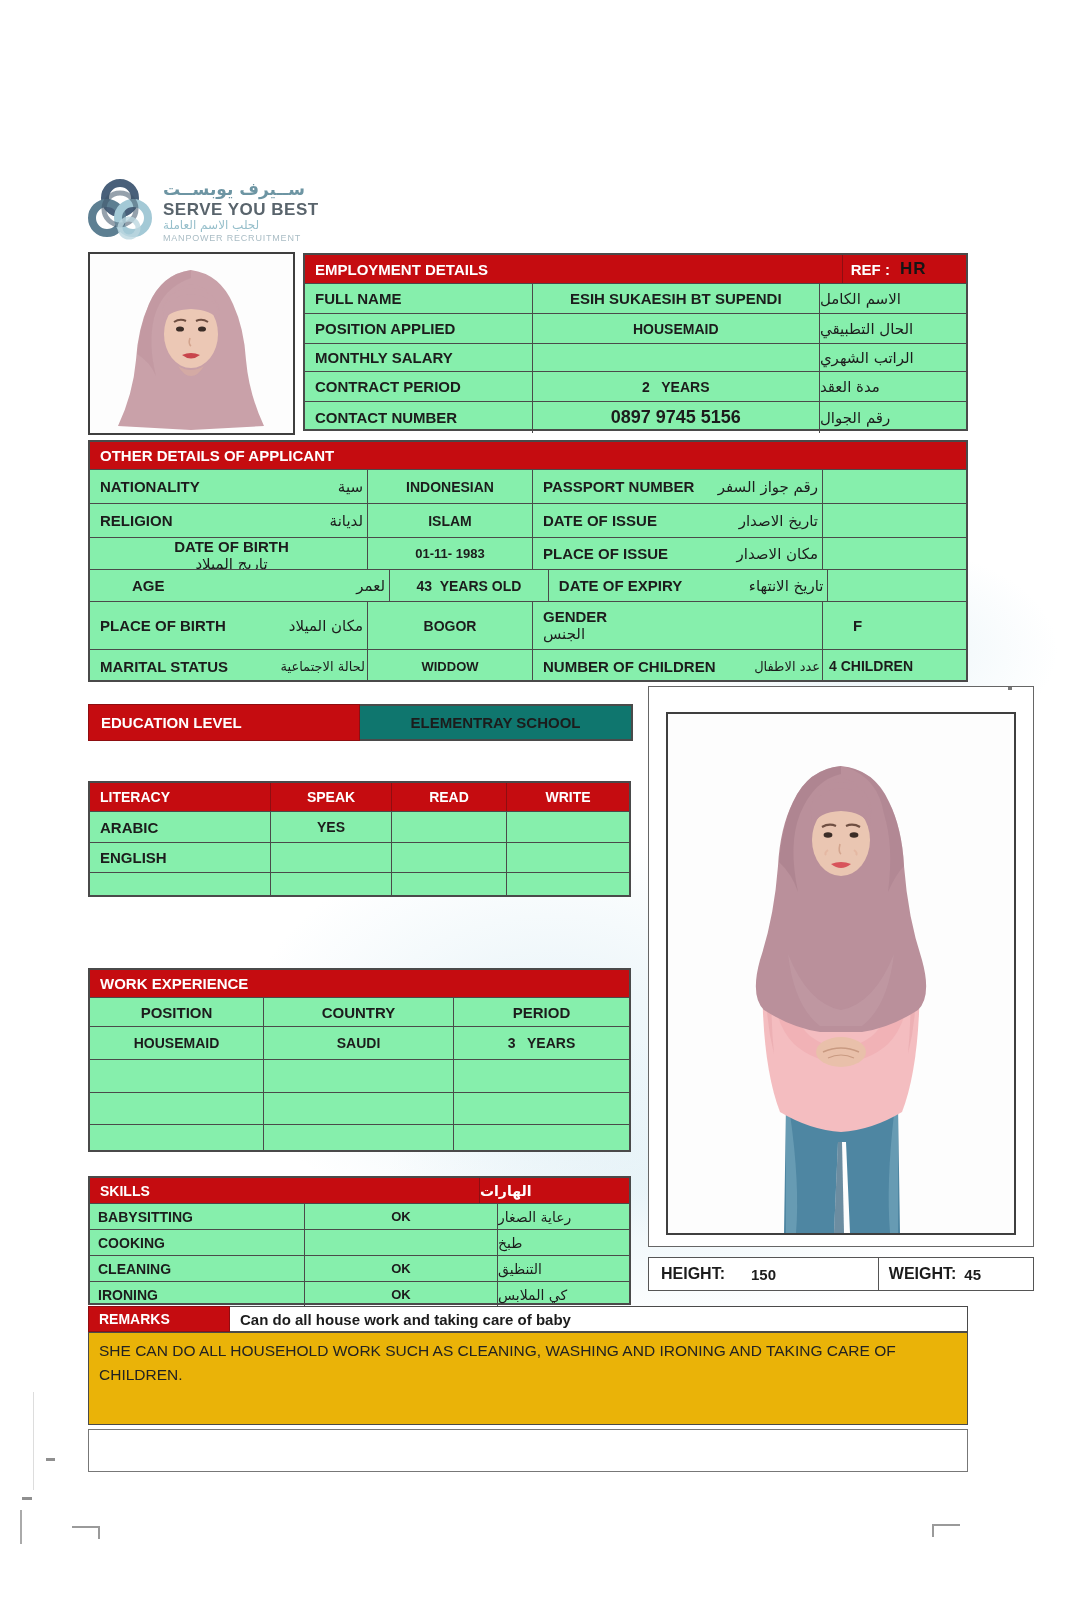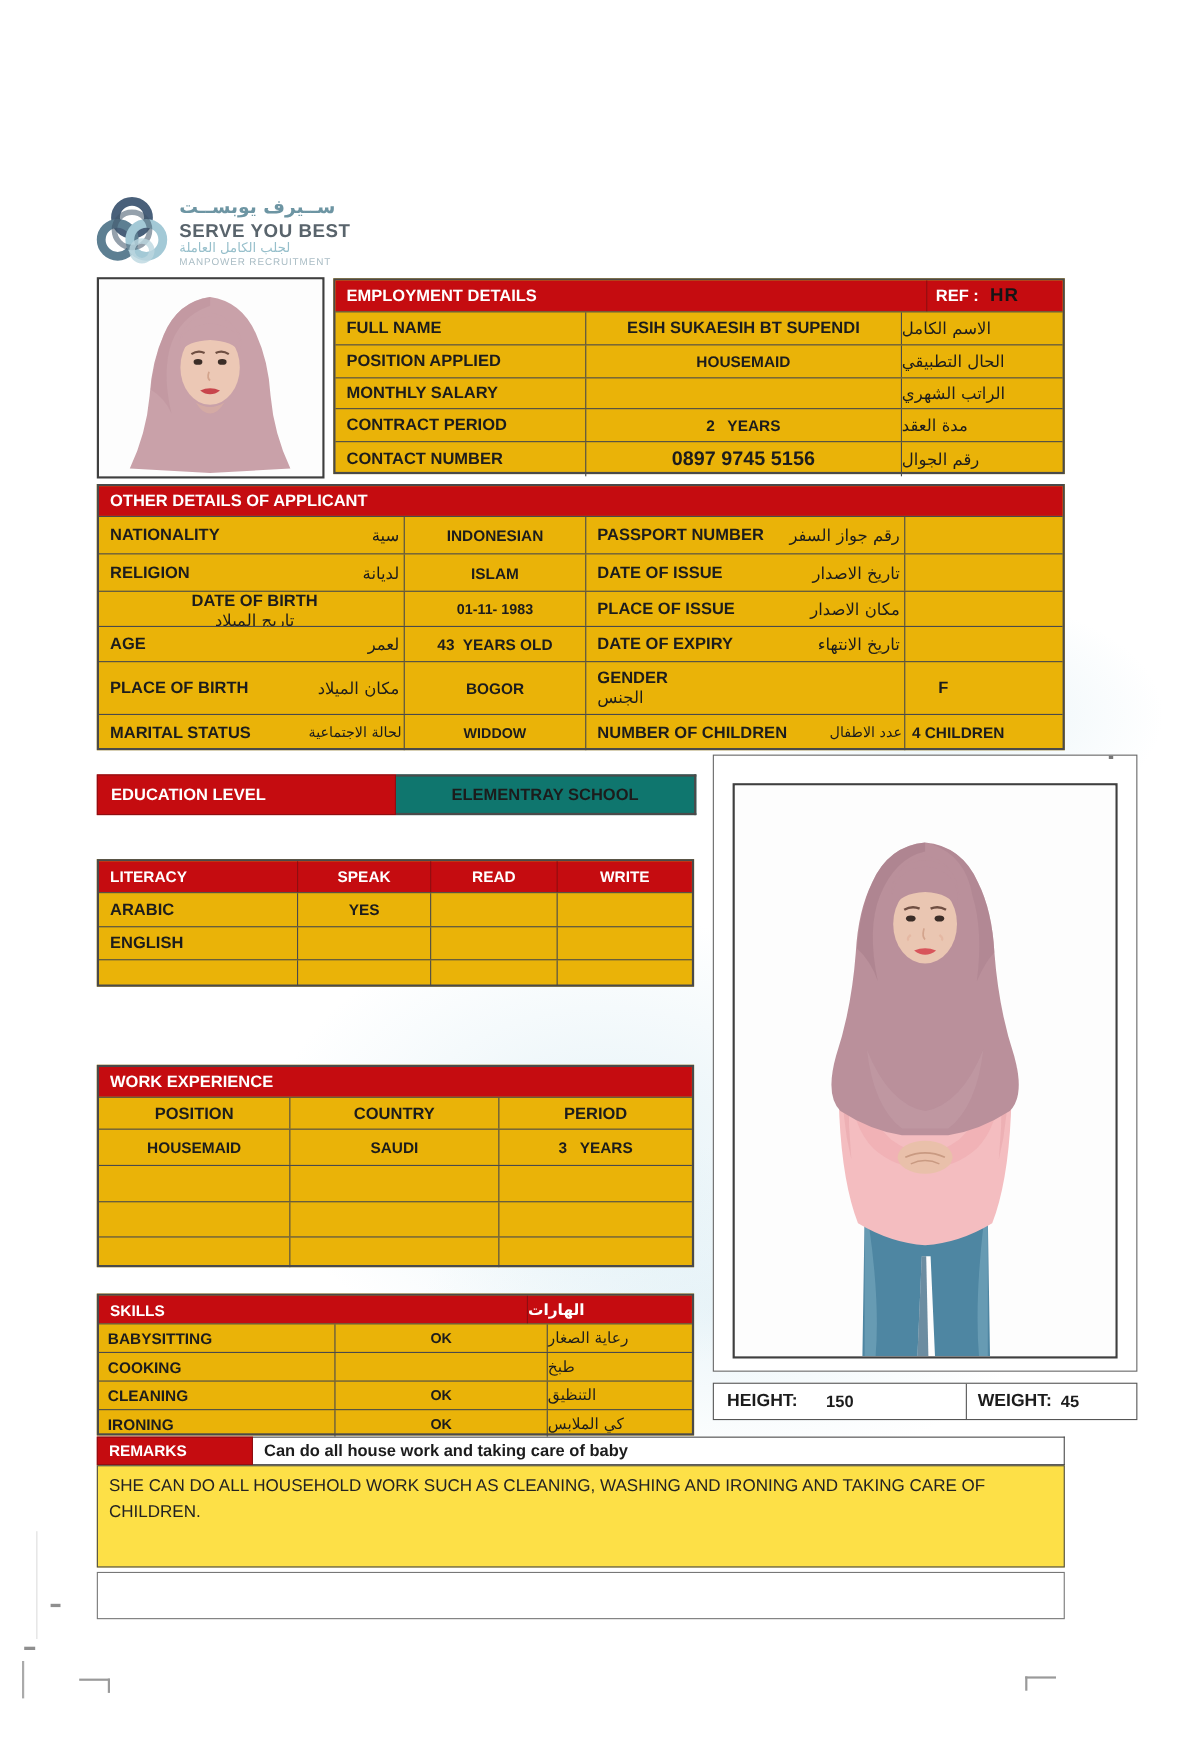--- a/index.html
+++ b/index.html
@@ -8,21 +8,21 @@
     position:relative; width:1083px; height:1600px; margin:0 auto;
     background:#ffffff; overflow:hidden;
     font-family:"Liberation Sans", sans-serif; color:#1c1c1c;
   }
   .abs { position:absolute; }
   .b { font-weight:bold; }
   .ar { font-family:"DejaVu Sans", sans-serif; direction:rtl; }
   
   .wm { position:absolute; border-radius:50%; pointer-events:none; }
   
-  .tbl { position:absolute; border:2px solid #4a4a4a; background:#eab308;text-align:right; }
+  .tbl { position:absolute; border:2px solid #4a4a4a; background:#86efac;text-align:right; }
   .trow { display:flex; border-top:1.5px solid #4a4a4a; }
   .trow.first { border-top:none; }
   .tcell { height:100%; overflow:hidden; display:flex; align-items:center; }
   .tcell + .tcell { border-left:1.5px solid #4a4a4a; }
   .redbar { background:#c50c10; color:#fff; font-weight:bold; }
   .lblcell { padding-left:10px; font-weight:bold; font-size:15px; }
   .valcell { justify-content:center; font-weight:bold; font-size:14px; }
   .arlbl { font-family:"DejaVu Sans", sans-serif; direction:rtl; font-size:15px; }
   
   .logo-text div { line-height:1.15; }
@@ -46,21 +46,21 @@
         <circle cx="35" cy="22" r="15" fill="none" stroke="#49607a" stroke-width="8"></circle>
         <circle cx="22" cy="42" r="15" fill="none" stroke="#5d7f92" stroke-width="8"></circle>
         <circle cx="48" cy="42" r="15" fill="none" stroke="#a3c9d6" stroke-width="8"></circle>
         <circle cx="35" cy="33" r="16" fill="none" stroke="#3e5468" stroke-width="5" opacity="0.55"></circle>
         <circle cx="44" cy="52" r="9" fill="none" stroke="#bcd7e0" stroke-width="5" opacity="0.8"></circle>
       </svg>
     </span>
     <div class="logo-text" style="margin-left:8px;">
       <div class="ar" style="font-size:17px; font-weight:bold; color:#6d95a3; text-align:left; direction:rtl;">ســيرف يوبســت</div>
       <div style="font-size:17px; font-weight:bold; color:#59646c; letter-spacing:0.5px;">SERVE YOU BEST</div>
-      <div class="ar" style="font-size:12px; color:#96bfcb; text-align:left; direction:rtl;">لجلب الكامل العاملة</div>
+      <div class="ar" style="font-size:12px; color:#96bfcb; text-align:left; direction:rtl;">لجلب الاسم العاملة</div>
       <div style="font-size:9px; color:#aabdc5; letter-spacing:0.8px;">MANPOWER RECRUITMENT</div>
     </div>
   </div>
 
   <div class="frame" style="left:88px; top:252px; width:207px; height:183px;">
     <svg width="203" height="179" viewBox="0 0 203 179">
       <rect x="0" y="0" width="203" height="179" fill="#fdfdfd"></rect>
       <path d="M101 16 Q72 20 59 50 Q48 74 46 106 Q43 140 28 172 L101 176 L174 172 Q159 140 156 106 Q154 74 143 50 Q130 20 101 16 Z" fill="#c9a1a9"></path>
       <path d="M101 16 Q72 20 59 50 Q50 72 47 100 Q60 108 66 122 Q58 90 64 64 Q72 34 101 24 Z" fill="#bd939c" opacity="0.55"></path>
       <ellipse cx="101" cy="80" rx="27" ry="34" fill="#ecc8b5"></ellipse>
@@ -153,21 +153,21 @@
       </div>
       <div class="tcell valcell" style="width:165px; font-size:13px;">01-11- 1983</div>
       <div class="tcell" style="width:290px; padding:0 4px 0 10px; justify-content:space-between;">
         <span class="b" style="font-size:15px;">PLACE OF ISSUE</span>
         <span class="arlbl">مكان الاصدار</span>
       </div>
       <div class="tcell valcell" style="width:144px;"></div>
     </div>
 
     <div class="trow" style="height:32px;">
-      <div class="tcell" style="width:277px; padding:0 4px 0 10px; justify-content:space-between;">
+      <div class="tcell" style="width:277px; padding:0 4px 0 10px; justify-content:space-between;margin-left:32px;">
         <span class="b" style="font-size:15px;">AGE</span>
         <span class="arlbl">لعمر</span>
       </div>
       <div class="tcell valcell" style="width:165px; white-space:pre;">43  YEARS OLD</div>
       <div class="tcell" style="width:290px; padding:0 4px 0 10px; justify-content:space-between;">
         <span class="b" style="font-size:15px;">DATE OF EXPIRY</span>
         <span class="arlbl">تاريخ الانتهاء</span>
       </div>
       <div class="tcell valcell" style="width:144px;"></div>
     </div>
@@ -286,21 +286,21 @@
       <div class="tcell b" style="width:214px; padding-left:8px; font-size:14px;">IRONING</div>
       <div class="tcell b" style="width:193px; justify-content:center; font-size:13px;">OK</div>
       <div class="tcell ar" style="width:132px; justify-content:flex-end; padding-right:8px; font-size:14px;">كي الملابس</div>
     </div>
   </div>
 
   <div class="abs" style="left:88px; top:1306px; width:880px; height:26px; display:flex;">
     <div class="redbar" style="width:142px; display:flex; align-items:center; padding-left:10px; font-size:14px; border:1.5px solid #8e0e11;">REMARKS</div>
     <div class="b" style="width:738px; display:flex; align-items:center; padding-left:10px; font-size:15px; border:1.5px solid #4a4a4a; border-left:none; background:#fff;">Can do all house work and taking care of baby</div>
   </div>
-  <div class="abs" style="left:88px; top:1332px; width:880px; height:93px; border:1.5px solid #4a4a4a; background:#fde047; padding:6px 10px;">
+  <div class="abs" style="left:88px; top:1332px; width:880px; height:93px; border:1.5px solid #4a4a4a; background:#eab308; padding:6px 10px;">
     <div style="font-size:15.5px; line-height:1.55; color:#222; font-weight:500;">SHE CAN DO ALL HOUSEHOLD WORK SUCH AS CLEANING, WASHING AND IRONING AND TAKING CARE OF CHILDREN.</div>
   </div>
   <div class="abs" style="left:88px; top:1429px; width:880px; height:43px; border:1px solid #777; background:#fff;"></div>
 
   <div class="abs" style="left:648px; top:686px; width:386px; height:561px; border:1.5px solid #666; background:#fff;"></div>
   <div class="frame" style="left:666px; top:712px; width:350px; height:523px;">
     <svg width="346" height="519" viewBox="0 0 346 519">
       <rect x="0" y="0" width="346" height="519" fill="#fdfdfd"></rect>
 
       <path d="M118 392 L116 519 L166 519 L170 428 L178 428 L182 519 L232 519 L230 392 Q174 380 118 392 Z" fill="#4e86a2"></path>

